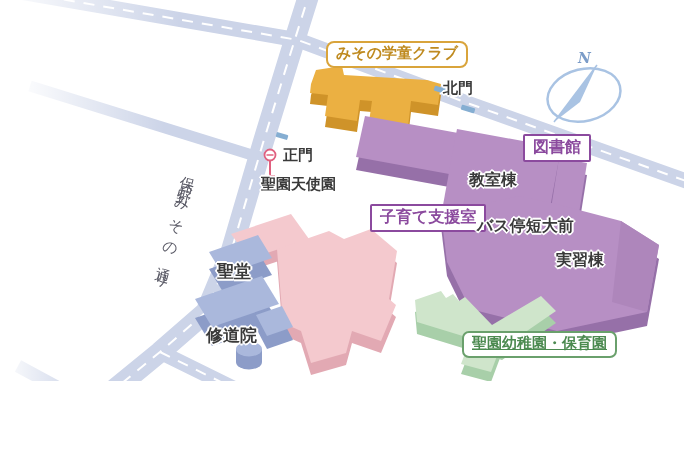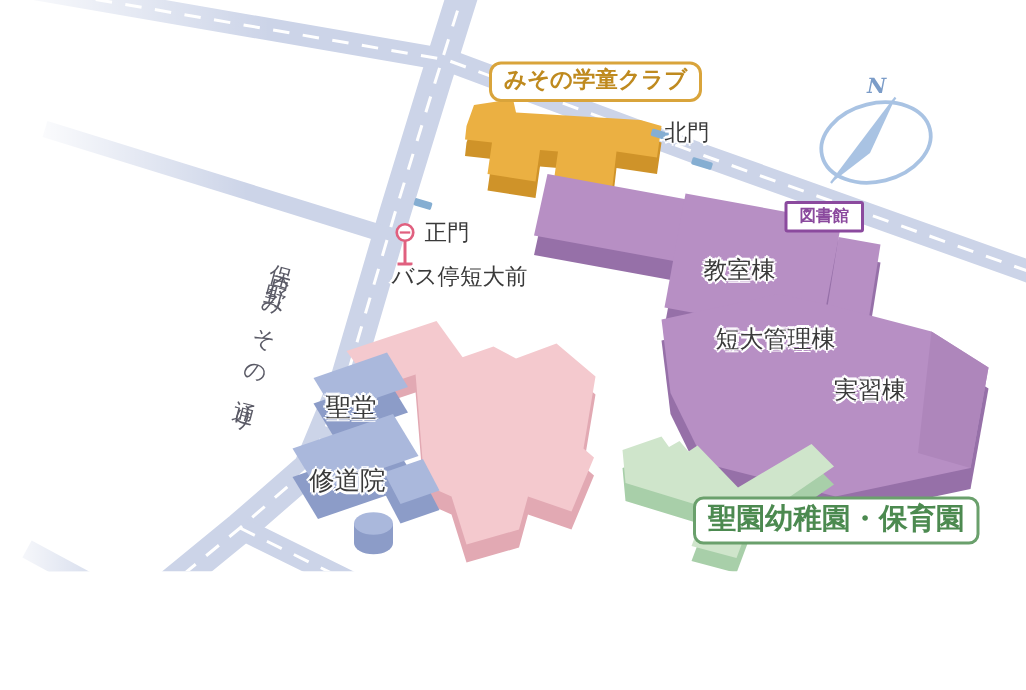--- a/index.html
+++ b/index.html
@@ -3,29 +3,29 @@
 <meta charset="utf-8">
 <style>
   html,body{margin:0;padding:0;background:#fff;}
   .stage{position:relative;width:684px;height:381px;overflow:hidden;background:#fff;
          font-family:"DejaVu Sans","Liberation Sans",sans-serif;}
   svg{position:absolute;left:0;top:0;}
   .road{fill:none;stroke:var(--road);stroke-linejoin:round;}
   .rw21{stroke-width:21;} .rw15{stroke-width:15;} .rw13{stroke-width:13;} .rw11{stroke-width:11;}
   .dash{fill:none;stroke:var(--roadDash);stroke-width:2;stroke-dasharray:11 9;stroke-linejoin:round;}
   .gate{fill:var(--gate);}
-  .plain{position:absolute;font-weight:400;color:var(--text);white-space:nowrap;font-size:15px;
+  .plain{position:absolute;font-weight:700;color:var(--text);white-space:nowrap;font-size:15px;
          text-shadow:-1px -1px 0 #fff,1px -1px 0 #fff,-1px 1px 0 #fff,1px 1px 0 #fff,
                      -2px 0 0 #fff,2px 0 0 #fff,0 -2px 0 #fff,0 2px 0 #fff;}
   .fs16{font-size:16px;} .fs17{font-size:17px;}
   .box{position:absolute;background:#fff;border-radius:8px;padding:1px 8px 2px 8px;
        font-weight:700;white-space:nowrap;line-height:1.3;}
   .box.orange{border:2px solid var(--labelOrangeBorder);color:var(--labelOrange);font-size:15px;}
-  .box.purple{border:2px solid var(--labelPurple);color:var(--labelPurple);font-size:11px;border-radius:2px;}
-  .box.green{border:2px solid var(--labelGreenBorder);color:var(--labelGreen);font-size:19px;border-radius:7px;}
+  .box.purple{border:2px solid var(--labelPurple);color:var(--labelPurple);font-size:16px;border-radius:2px;}
+  .box.green{border:2px solid var(--labelGreenBorder);color:var(--labelGreen);font-size:15px;border-radius:7px;text-decoration:underline;}
   .street{position:absolute;writing-mode:vertical-rl;letter-spacing:7px;color:var(--street);
           font-size:15px;font-weight:500;transform:rotate(15deg);transform-origin:top center;}
   .n-label{position:absolute;font-family:"DejaVu Serif","Liberation Serif",serif;font-style:italic;
            font-weight:700;color:var(--compassText);font-size:14px;}
 </style>
 </head>
 <body>
 
 <div class="stage">
 
@@ -103,22 +103,23 @@
       <polygon points="554,122 597,65 580,102" style="fill:var(--compass)"></polygon>
       <line x1="554" y1="122" x2="597" y2="65" style="stroke:var(--compass);stroke-width:1.5"></line>
     </g>
   </svg>
 
   <div class="box orange" style="left:326px;top:41px">みその学童クラブ</div>
   <div class="plain" style="left:443px;top:79px">北門</div>
   <div class="box purple" style="left:523px;top:134px">図書館</div>
   <div class="plain fs16" style="left:469px;top:170px">教室棟</div>
   <div class="plain" style="left:283px;top:146px">正門</div>
-  <div class="plain" style="left:261px;top:175px">バス停短大前</div>
-  <div class="plain fs16" style="left:477px;top:216px">短大管理棟</div>
+  <div class="plain" style="left:261px;top:175px">聖園天使園</div>
+  <div class="box purple" style="left:370px;top:204px">子育て支援室</div>
+  <div class="plain fs16" style="left:477px;top:216px">バス停短大前</div>
   <div class="plain fs16" style="left:556px;top:250px">実習棟</div>
   <div class="plain fs17" style="left:217px;top:260px">聖堂</div>
-  <div class="plain fs17" style="left:206px;top:309px">修道院</div>
+  <div class="plain fs17" style="left:206px;top:324px">修道院</div>
   <div class="box green" style="left:462px;top:331px">聖園幼稚園・保育園</div>
   <div class="plain" style="left:303px;top:395px">南門</div>
   <div class="street" style="left:182px;top:166px">保戸野みその通り</div>
   <div class="n-label" style="left:578px;top:50px">N</div>
 </div>
 
 </body></html>

